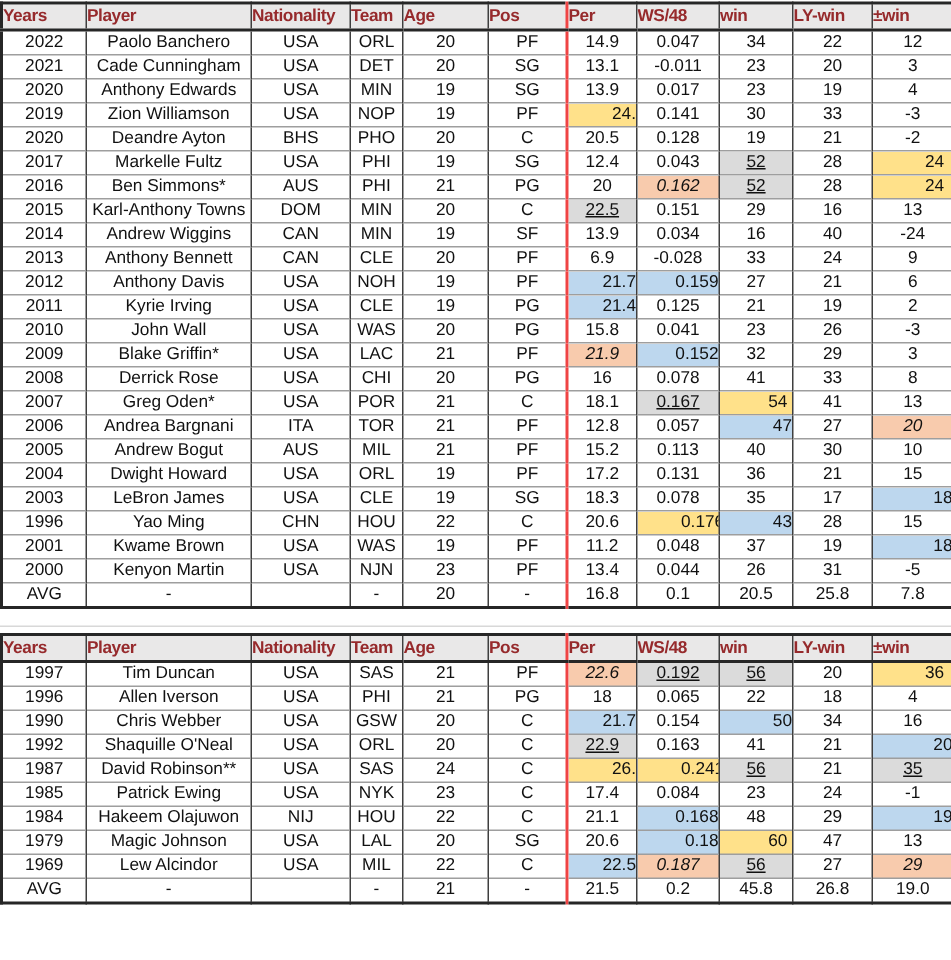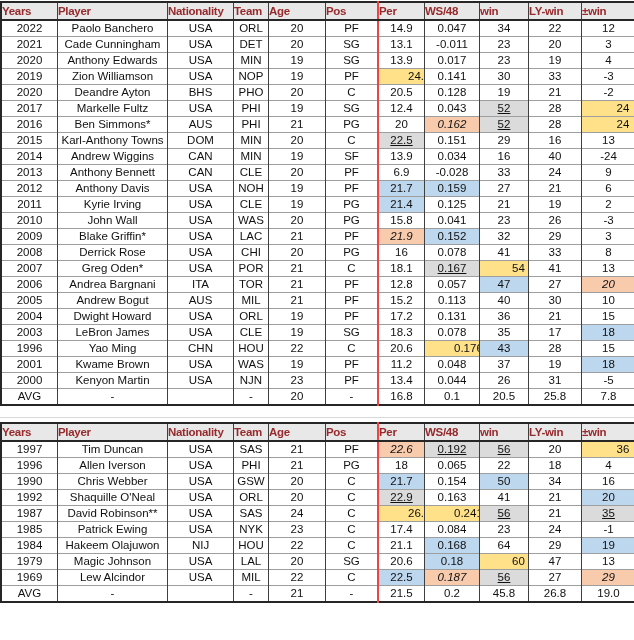--- a/index.html
+++ b/index.html
@@ -31,21 +31,21 @@
     padding:0;
   }
   tr > *:first-child{border-left:none;}
   
   .c6{border-left:2px solid #ef4444;}
   
   .c0{width:55px}.c1{width:109px}.c2{width:65px}.c3{width:34px}.c4{width:56px}
   .c5{width:51px}.c6{width:45px}.c7{width:54px}.c8{width:48px}.c9{width:52px}.c10{width:53px}
   .hl-yellow{background:var(--hl-yellow,#FFE18A);padding-left:29px;}
   .hl-orange{background:var(--hl-orange,#F8CBAD);font-style:italic;}
-  .hl-blue{background:var(--hl-blue,#BDD7EE);}
+  .hl-blue{background:var(--hl-blue,#BDD7EE);text-align:right;}
   .hl-gray{background:var(--hl-gray,#DBDBDB);text-decoration:underline;}
   .gap{height:16px;position:relative;}
   .gap::after{
     content:"";position:absolute;left:0;right:0;top:11px;
     border-top:1px solid #d8d8d8;
   }
 </style>
 </head>
 <body>
 
@@ -482,21 +482,21 @@
         </tr>
         <tr>
           <td class="c0">1984</td>
           <td class="c1">Hakeem Olajuwon</td>
           <td class="c2">NIJ</td>
           <td class="c3">HOU</td>
           <td class="c4">22</td>
           <td class="c5">C</td>
           <td class="c6">21.1</td>
           <td class="c7 hl-blue">0.168</td>
-          <td class="c8">64</td>
+          <td class="c8">48</td>
           <td class="c9">29</td>
           <td class="c10 hl-blue">19</td>
         </tr>
         <tr>
           <td class="c0">1979</td>
           <td class="c1">Magic Johnson</td>
           <td class="c2">USA</td>
           <td class="c3">LAL</td>
           <td class="c4">20</td>
           <td class="c5">SG</td>

